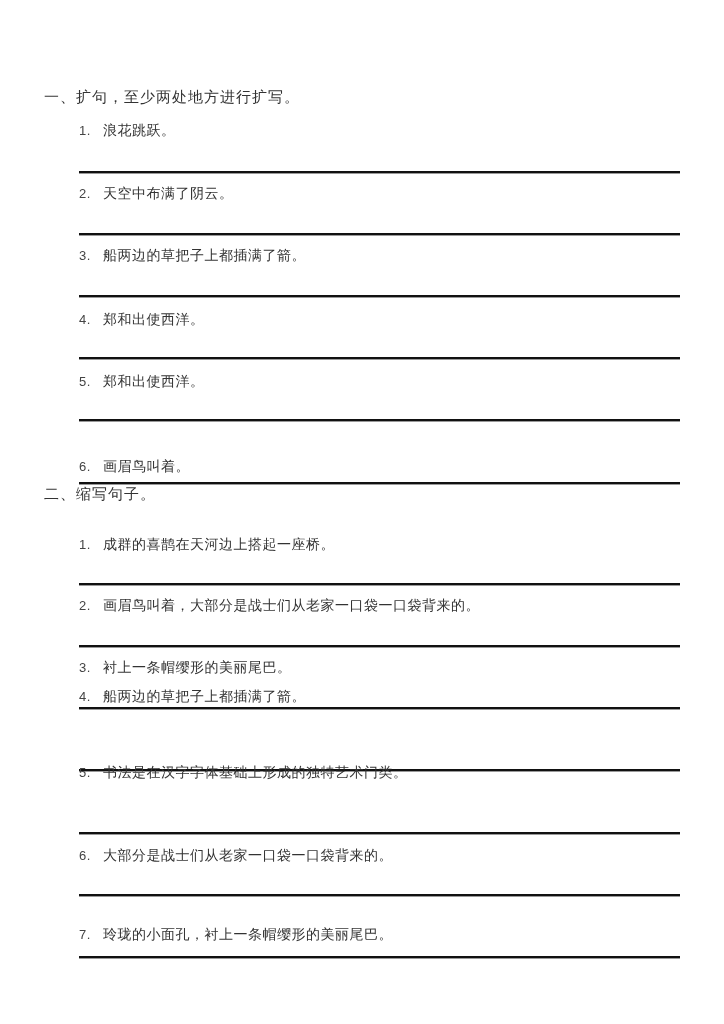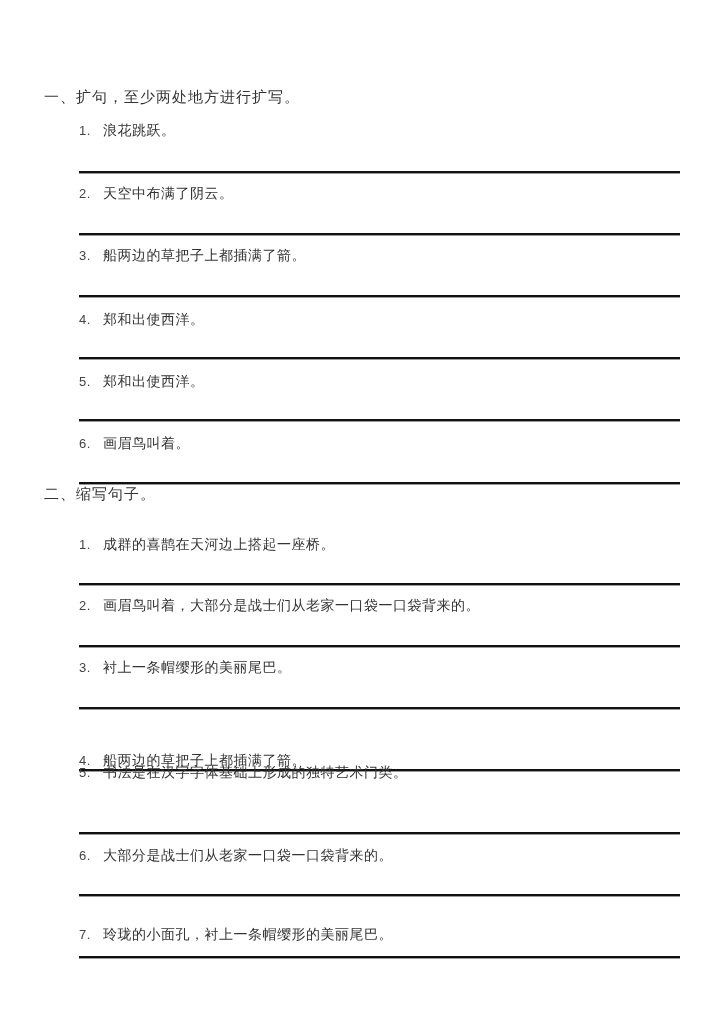--- a/index.html
+++ b/index.html
@@ -24,35 +24,35 @@
 
 <div class="item" style="top:247px"><span class="num">3.</span><span>船两边的草把子上都插满了箭。</span></div>
 <div class="line" style="top:295px"></div>
 
 <div class="item" style="top:311px"><span class="num">4.</span><span>郑和出使西洋。</span></div>
 <div class="line" style="top:357px"></div>
 
 <div class="item" style="top:373px"><span class="num">5.</span><span>郑和出使西洋。</span></div>
 <div class="line" style="top:419px"></div>
 
-<div class="item" style="top:435px"><span class="num">6.</span><span>画眉鸟叫着。</span></div>
+<div class="item" style="top:458px"><span class="num">6.</span><span>画眉鸟叫着。</span></div>
 <div class="line" style="top:482px"></div>
 
 <div class="heading" style="top:485px">二、缩写句子。</div>
 
 <div class="item" style="top:536px"><span class="num">1.</span><span>成群的喜鹊在天河边上搭起一座桥。</span></div>
 <div class="line" style="top:583px"></div>
 
 <div class="item" style="top:597px"><span class="num">2.</span><span>画眉鸟叫着，大部分是战士们从老家一口袋一口袋背来的。</span></div>
 <div class="line" style="top:645px"></div>
 
 <div class="item" style="top:659px"><span class="num">3.</span><span>衬上一条帽缨形的美丽尾巴。</span></div>
 <div class="line" style="top:707px"></div>
 
-<div class="item" style="top:752px"><span class="num">4.</span><span>船两边的草把子上都插满了箭。</span></div>
+<div class="item" style="top:688px"><span class="num">4.</span><span>船两边的草把子上都插满了箭。</span></div>
 <div class="line" style="top:769px"></div>
 
 <div class="item" style="top:764px"><span class="num">5.</span><span>书法是在汉字字体基础上形成的独特艺术门类。</span></div>
 <div class="line" style="top:832px"></div>
 
 <div class="item" style="top:847px"><span class="num">6.</span><span>大部分是战士们从老家一口袋一口袋背来的。</span></div>
 <div class="line" style="top:894px"></div>
 
 <div class="item" style="top:926px"><span class="num">7.</span><span>玲珑的小面孔，衬上一条帽缨形的美丽尾巴。</span></div>
 <div class="line" style="top:956px"></div>

